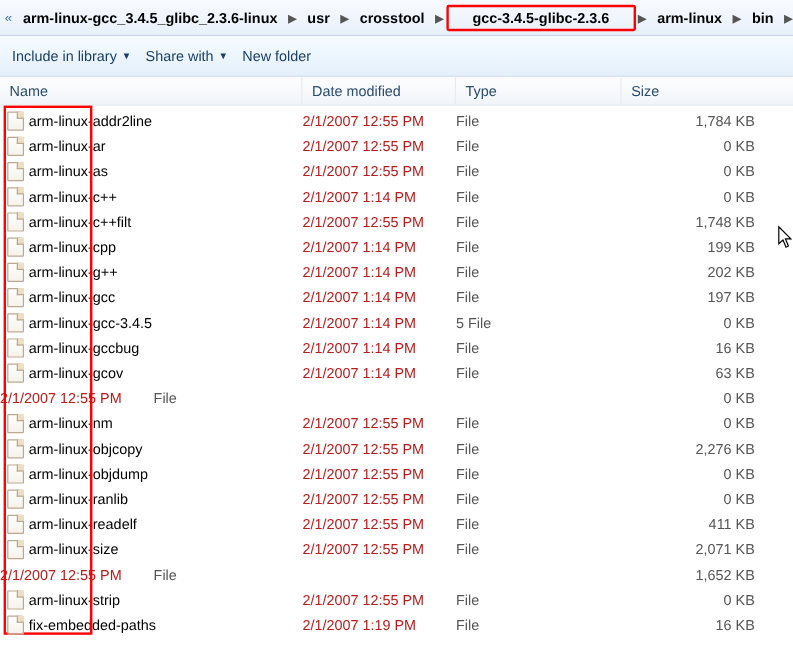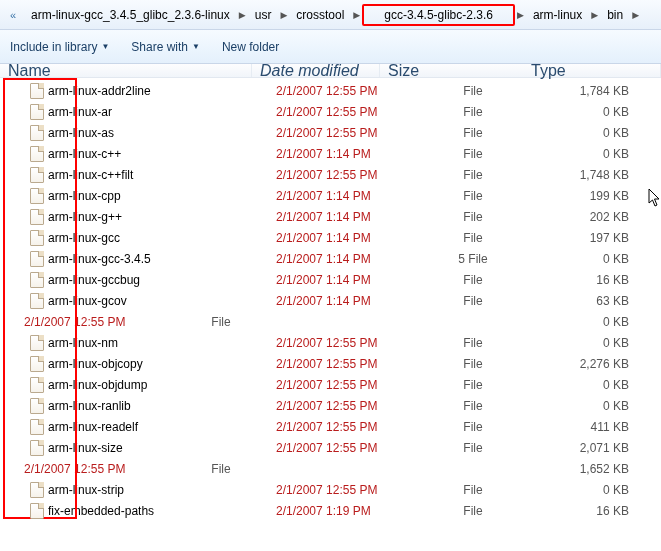--- a/index.html
+++ b/index.html
@@ -6,54 +6,54 @@
   body { width: 661px; height: 551px; background: #fff; overflow: hidden; font-size: 12px; color: #000; position: relative; }
 
   
   .addrbar { height: 30px; background: linear-gradient(#f8fbff, #e7f0fa); border-bottom: 1px solid #c9d6e8; display: flex; align-items: center; padding: 0 4px; gap: 2px; }
   .addr-left { width: 18px; height: 18px; display: flex; align-items: center; justify-content: center; color: #3a74a8; font-size: 11px; }
   .crumb { display: flex; align-items: center; height: 22px; padding: 0 6px; border: 1px solid transparent; border-radius: 2px; white-space: nowrap; }
   .crumb-sep { color: #555; font-size: 9px; padding: 0 2px; }
   .crumb.highlight { border: 2px solid #ff0000; padding: 0 20px; }
 
   
-  .toolbar { height: 34px; background: linear-gradient(#f6fbff, #e4f0fc); border-bottom: 1px solid #c9d6e8; display: flex; align-items: center; padding: 0 10px; gap: 22px; color: #1b3f66; }
+  .toolbar { height: 34px; background: linear-gradient(#f6fbff, #e4f0fc); border-bottom: 1px solid #c9d6e8; display: flex; align-items: center; padding: 0 10px; gap: 12px; color: #1b3f66; }
   .toolitem { display: flex; align-items: center; gap: 4px; font-size: 12px; }
   .dd { font-size: 8px; color: #1b3f66; }
 
   
-  .colheader { height: 14px; background: linear-gradient(#fdfdfe, #f1f5fa); border-bottom: 1px solid #e2e8f0; display: flex; align-items: center; font-size: 16px; color: #2a4b6e; }
+  .colheader { height: 24px; background: linear-gradient(#fdfdfe, #f1f5fa); border-bottom: 1px solid #e2e8f0; display: flex; align-items: center; font-size: 12px; color: #2a4b6e; }
   .ch { padding-left: 8px; border-right: 1px solid #e6ecf3; height: 100%; display: flex; align-items: center; }
   .ch-name { width: 252px; }
-  .ch-date { width: 128px; font-style: italic; }
+  .ch-date { width: 128px; }
   .ch-type { width: 138px; }
   .ch-size { flex: 1; border-right: none; }
 
   
   .files { position: relative; padding-top: 2px; }
-  .row { height: 21px; display: flex; align-items: center; font-size: 12px; margin-left: 24px; }
+  .row { height: 21px; display: flex; align-items: center; font-size: 12px; }
   .cell-name { width: 252px; display: flex; align-items: center; padding-left: 6px; gap: 4px; }
   .cell-date { width: 128px; color: #b91c1c; }
-  .cell-type { width: 138px; color: #555; text-align: center; }
+  .cell-type { width: 138px; color: #555; }
   .cell-size { flex: 1; text-align: right; padding-right: 32px; color: #555; }
   .file-icon { width: 14px; height: 16px; border: 1px solid #baa98e; border-radius: 1px 3px 1px 1px; background: linear-gradient(#fff,#f6f2ea); position: relative; }
   .file-icon::after { content:""; position:absolute; top:-1px; right:-1px; width:5px; height:5px; background:#ecdfc6; border-left:1px solid #baa98e; border-bottom:1px solid #baa98e; }
 
   
   .redbox { position: absolute; border: 2px solid #ff0000; pointer-events: none; }
   .redbox.filesbox { left: 3px; top: 0px; width: 74px; height: 441px; }
 
   .cursor { position:absolute; left:648px; top:188px; font-size:16px; color:#000; }
 </style>
 </head>
 <body>
 
 <div class="addrbar">
   <div class="addr-left">«</div>
-  <div id="crumbs" style="display:flex;align-items:center;">
+  <div id="crumbs" style="display:flex;align-items:center;font-weight:bold;">
       <div class="crumb">arm-linux-gcc_3.4.5_glibc_2.3.6-linux</div>
       <div class="crumb-sep">▶</div>
       <div class="crumb">usr</div>
       <div class="crumb-sep">▶</div>
       <div class="crumb">crosstool</div>
       <div class="crumb-sep">▶</div>
       <div class="crumb highlight">gcc-3.4.5-glibc-2.3.6</div>
       <div class="crumb-sep">▶</div>
       <div class="crumb">arm-linux</div>
       <div class="crumb-sep">▶</div>
@@ -72,22 +72,22 @@
     <span class="dd">▼</span>
   </div>
   <div class="toolitem">
     <span>New folder</span>
   </div>
 </div>
 
 <div class="colheader">
   <div class="ch ch-name">Name</div>
   <div class="ch ch-date">Date modified</div>
+  <div class="ch ch-type">Type</div>
   <div class="ch ch-size">Size</div>
-  <div class="ch ch-type">Type</div>
 </div>
 
 <div class="files" id="files">
   <div class="redbox filesbox"></div>
 <div class="row">
       <div class="cell-name">
         <div class="file-icon"></div>
         <span>arm-linux-addr2line</span>
       </div>
       <div class="cell-date">2/1/2007 12:55 PM</div>

